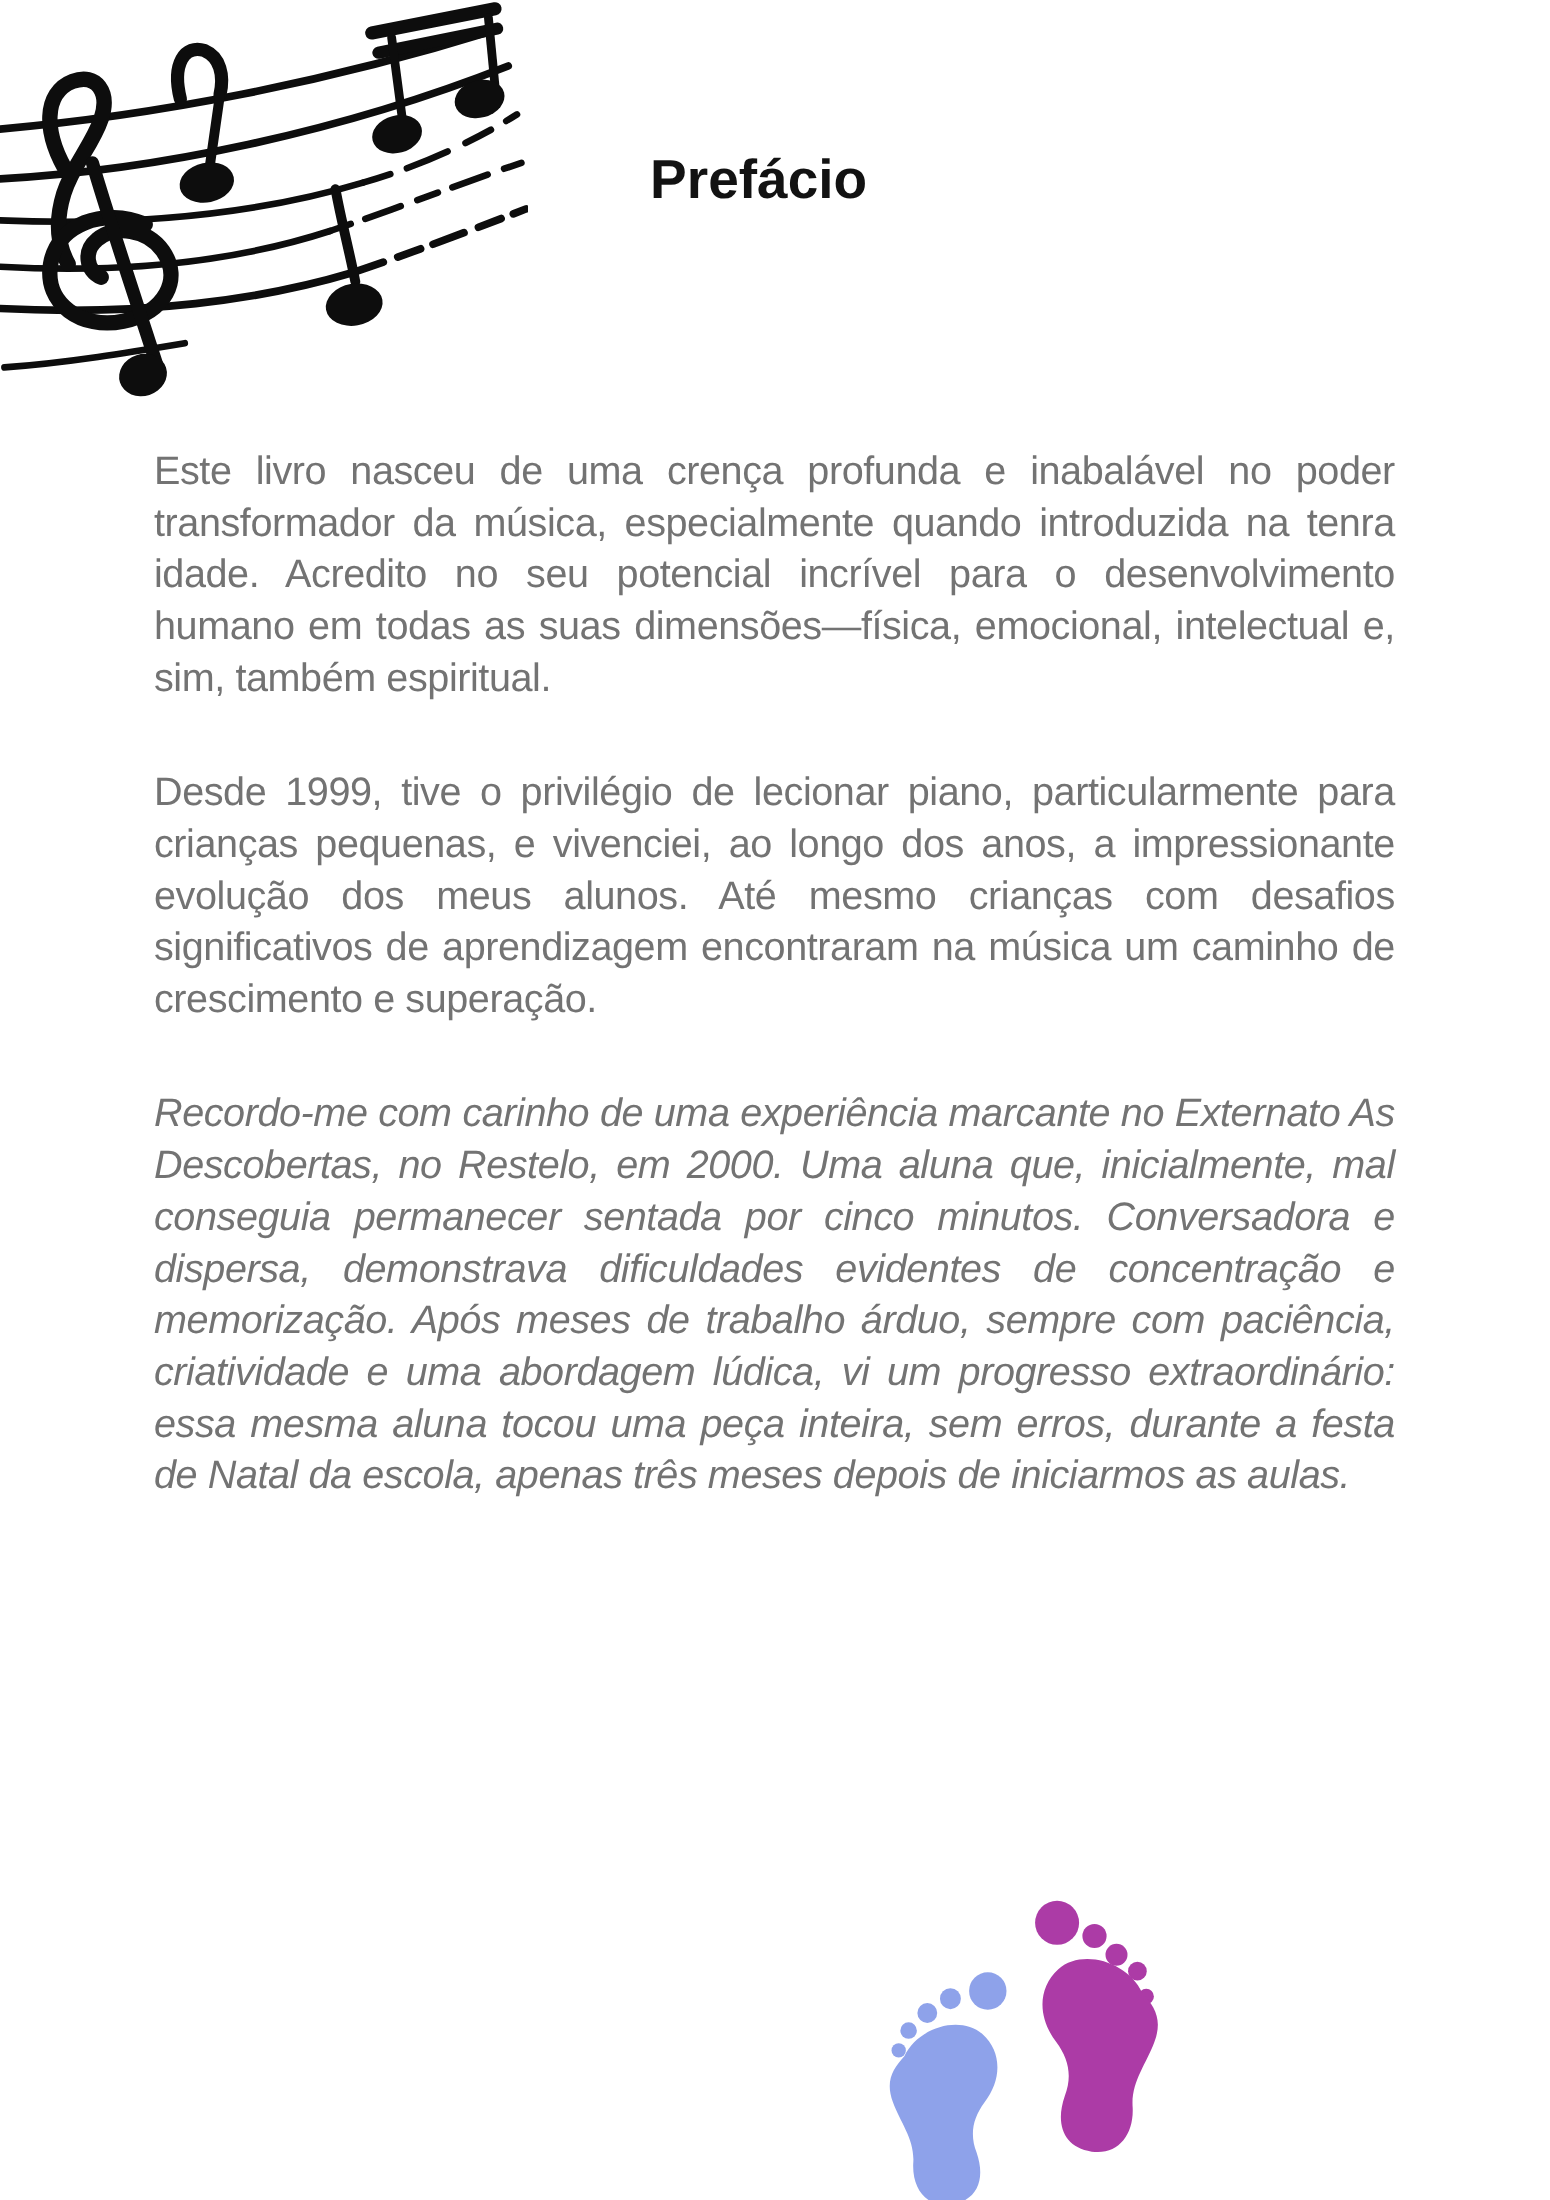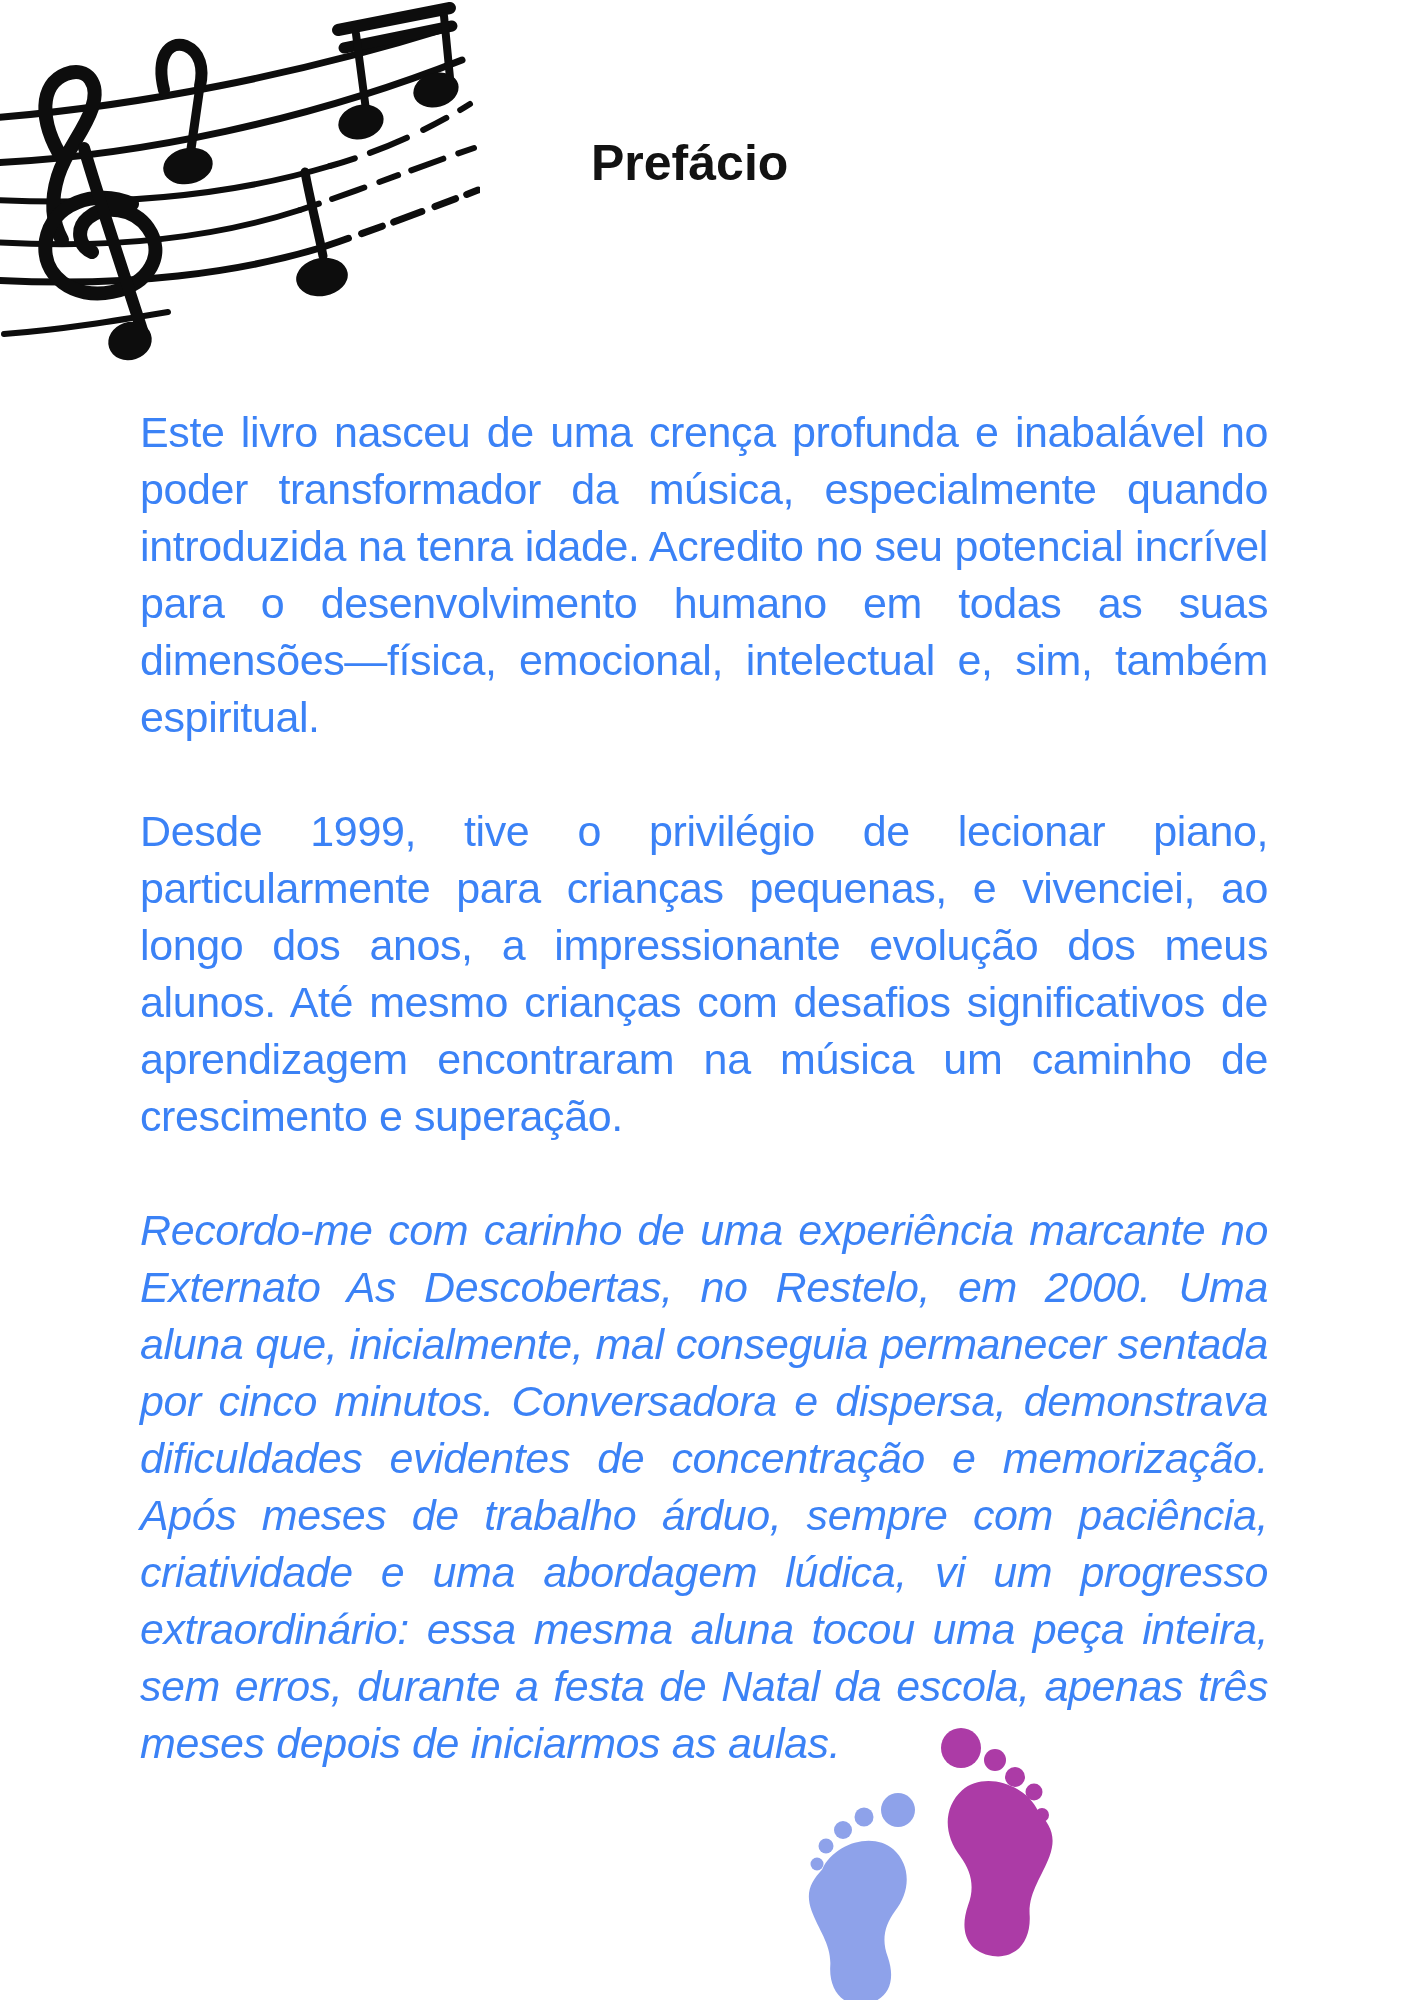--- a/index.html
+++ b/index.html
@@ -25,24 +25,24 @@
     font-weight:800;
     letter-spacing:0px;
     color:#121212;
     white-space:nowrap;
   }
   .body-text {
     position:absolute;
     left:140px;
     top:404px;
     width:1128px;
-    font-size:43px;
-    line-height:57px;
+    font-size:36px;
+    line-height:47px;
     letter-spacing:-0.4px;
-    color:#3b82f6;
+    color:#737373;
     text-align:justify;
   }
   .body-text p { margin:0 0 57px 0; }
   .body-text p:last-child { margin-bottom:0;font-style:italic; }
   .feet-art {
     position:absolute;
     left:780px; top:1710px;
     width:290px; height:300px;
   }
 </style>

